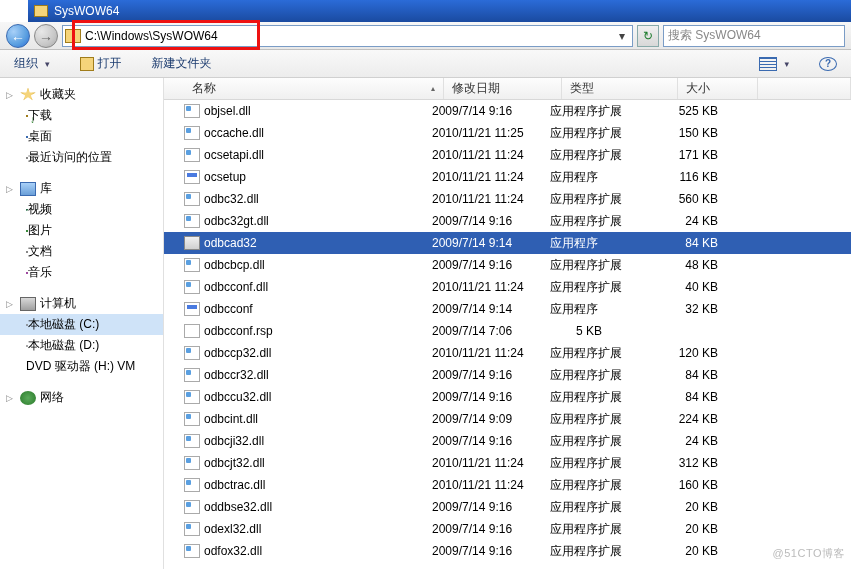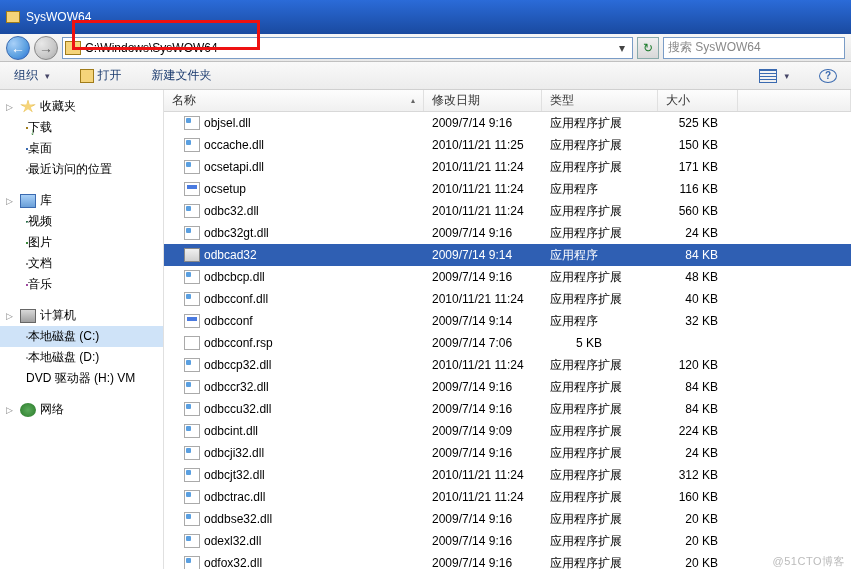--- a/index.html
+++ b/index.html
@@ -1,18 +1,18 @@
 <!DOCTYPE html>
 <html><head>
 <meta charset="utf-8">
 <style>
   * { box-sizing: border-box; margin: 0; padding: 0; font-family: "Microsoft YaHei", "SimSun", Tahoma, sans-serif; font-size: 12px; }
   body { background: #fff; width: 851px; height: 569px; overflow: hidden; position: relative; }
 
-  .titlebar { height: 34px; background: linear-gradient(#2b6bd8, #1a4aa0); display: flex; align-items: center; padding: 0 6px; color: #fff; }
+  .titlebar { height: 22px; background: linear-gradient(#2b6bd8, #1a4aa0); display: flex; align-items: center; padding: 0 6px; color: #fff; margin-left: 28px; }
   .titlebar .folder-icon { width: 14px; height: 12px; background: #f5d47a; border: 1px solid #a07c1a; margin-right: 6px; }
   .titlebar .title { font-size: 12px; }
 
   .addrbar { height: 28px; background: linear-gradient(#f7f7f7,#e8e8e8); border-bottom: 1px solid #c0c0c0; display: flex; align-items: center; padding: 0 6px; gap: 4px; }
   .navbtn { width: 24px; height: 24px; border-radius: 50%; background: radial-gradient(circle at 30% 30%, #a8d0f8, #5a9fe0 60%, #2b6bd8); border: 1px solid #3a6ab0; display: flex; align-items: center; justify-content: center; color: #fff; font-size: 14px; }
   .navbtn.fwd { background: radial-gradient(circle at 30% 30%, #e8e8e8, #c8c8c8 60%, #a8a8a8); border-color:#888; color:#666;}
   .addr-box { flex: 1; height: 22px; background: #fff; border: 1px solid #7a9cc6; display: flex; align-items: center; padding: 0 2px; position: relative; }
   .addr-box .folder-mini { width: 16px; height: 14px; background: #f5d47a; border: 1px solid #a07c1a; margin-right: 4px; }
   .addr-box .path { flex: 1; color: #000; }
   .addr-box .drop { width: 16px; text-align: center; color:#444; }
@@ -50,39 +50,39 @@
   .ico-doc::after{content:"";position:absolute;left:2px;right:2px;top:2px;height:1px;background:#4a7ab0;box-shadow:0 3px #4a7ab0,0 6px #4a7ab0;}
   .ico-music { background:#d47ad4; border:1px solid #a04aa0;}
   .ico-computer { background: linear-gradient(#d8d8d8,#a0a0a0); border:1px solid #666;}
   .ico-drive { background: linear-gradient(#e8e8e8,#b0b0b0); border:1px solid #666; border-radius:1px;}
   .ico-dvd { background: radial-gradient(circle,#fff 20%,#d8d8a0 50%,#a0a060); border-radius:50%;}
   .ico-network { background: radial-gradient(circle,#5aaa5a,#2a7a2a); border-radius:50%;}
 
   .filepane { flex:1; display:flex; flex-direction:column; background:#fff; overflow:hidden;}
   .colheaders { height:22px; background: linear-gradient(#fdfdfd,#f0f0f0); border-bottom:1px solid #d8d8d8; display:flex; }
   .colheaders .ch { border-right:1px solid #e0e0e0; padding: 3px 8px; color:#333; display:flex; align-items:center; }
-  .ch-name { width: 260px; } .ch-date { width: 118px; } .ch-type { width: 116px; } .ch-size { width: 80px; }
+  .ch-name { width: 260px; margin-left: 20px; } .ch-date { width: 118px; } .ch-type { width: 116px; } .ch-size { width: 80px; }
   .ch .sort { font-size:8px; margin-left:auto; color:#666;}
 
   .filelist { flex:1; overflow-y:auto; }
   .row { display:flex; height:22px; align-items:center; }
   .row.sel { background:#2f5fb3; color:#fff; }
   .row .c { padding: 0 8px; overflow:hidden; white-space:nowrap; }
   .row .c-name { width:260px; display:flex; align-items:center; gap:4px; padding-left:20px;}
   .row .c-date { width:118px; } .row .c-type { width:116px; } .row .c-size { width:80px; text-align:right; padding-right:20px;}
   .fi { width:16px; height:14px; flex-shrink:0; }
   .fi-dll { background:#fff; border:1px solid #aaa; position:relative;}
   .fi-dll::after{content:"";position:absolute;left:1px;top:1px;width:5px;height:5px;background:#5a9fe0;border-radius:1px;}
   .fi-exe { background:#fff; border:1px solid #aaa; position:relative;}
   .fi-exe::before{content:"";position:absolute;left:2px;top:2px;right:2px;height:4px;background:#4a7ae0;}
   .fi-exe2 { background: linear-gradient(#e8e8e8,#c0c0c0); border:1px solid #888;}
   .fi-rsp { background:#fff; border:1px solid #aaa;}
   .row.sel .fi-exe2 { background: linear-gradient(#f0f0f0,#d0d0d0);}
 
-  .watermark { position:absolute; right:6px; bottom:0; color:#bbb; font-size:11px; letter-spacing:0.5px; pointer-events:none;}
+  .watermark { position:absolute; right:6px; bottom:8px; color:#bbb; font-size:11px; letter-spacing:0.5px; pointer-events:none;}
 
   ::-webkit-scrollbar { width:17px; background:#f0f0f0;}
   ::-webkit-scrollbar-thumb { background:#c8c8c8; border:1px solid #a0a0a0;}
   ::-webkit-scrollbar-button { height:17px; background:#e8e8e8; border:1px solid #b0b0b0;}
 </style>
 </head>
 <body>
 
 <div class="titlebar">
   <div class="folder-icon"></div>

